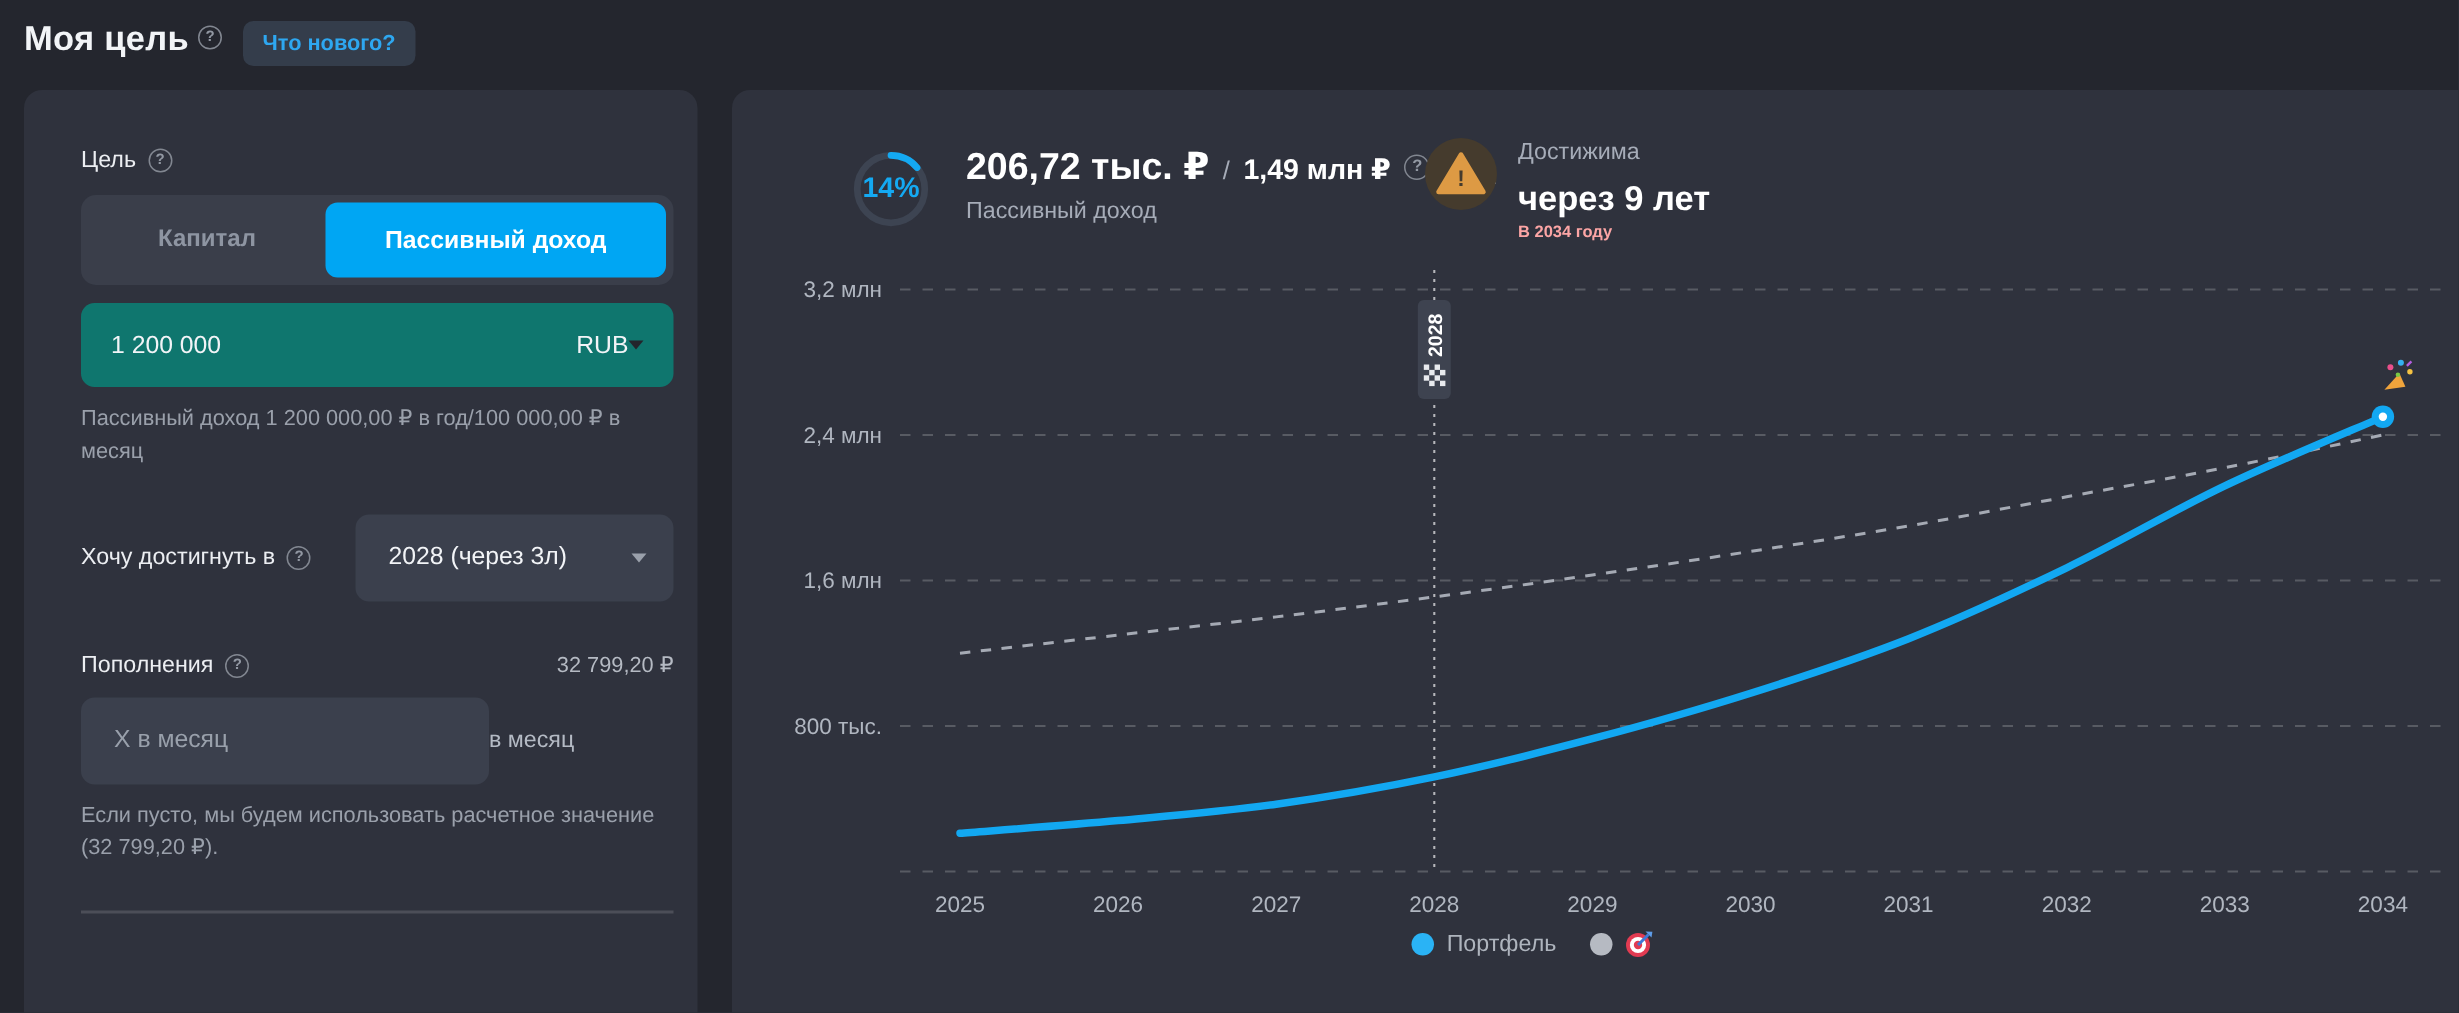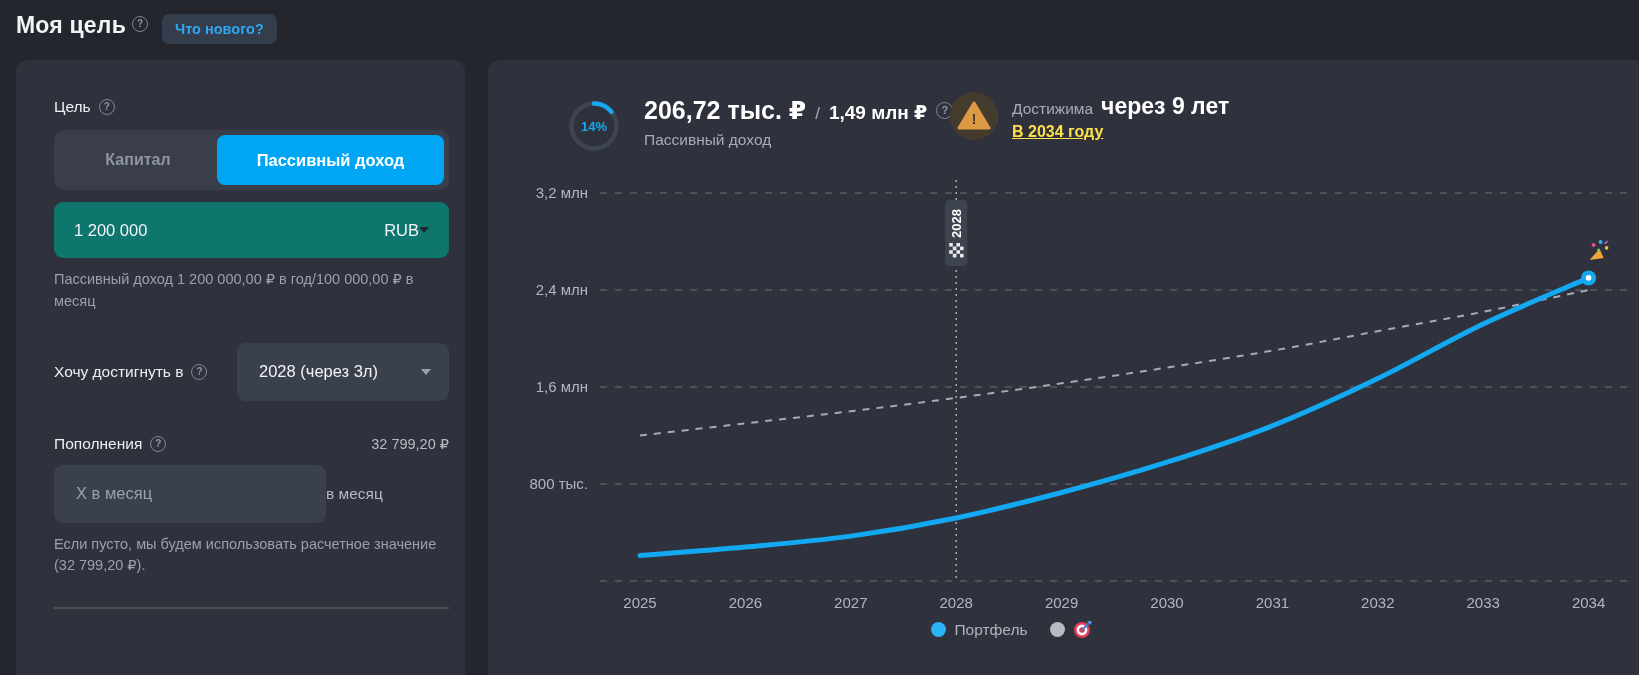--- a/index.html
+++ b/index.html
@@ -77,38 +77,38 @@
   .expand-plus { color:#1ba0f2; font-size:20px; font-weight:bold; line-height:1; }
   .expand-text { color:#2ea7f0; font-size:15.5px; font-weight:bold; }
   
   .chart-panel {
     position:absolute; left:488px; top:60px; width:1172px; height:660px;
     background:#2f323d; border-radius:12px;
   }
   .progress-wrap { position:absolute; left:80px; top:40px; width:52px; height:52px; }
   .progress-wrap .pct {
     position:absolute; inset:0; display:flex; align-items:center; justify-content:center;
-    color:#14a9f2; font-size:13px; font-weight:bold;
+    color:#14a9f2; font-size:19px; font-weight:bold;
   }
   .kpi-block { position:absolute; left:156px; top:36px; }
   .kpi-line1 { display:flex; align-items:baseline; gap:9px; }
   .kpi-current { font-size:25px; font-weight:bold; color:#ffffff; }
   .kpi-sep { font-size:17px; color:#a6acb8; }
   .kpi-target { font-size:19px; font-weight:bold; color:#ffffff; }
   .kpi-q { width:17px; height:17px; font-size:11px; align-self:center; }
   .kpi-per { font-size:15.5px; color:#a6acb8; }
   .kpi-sub { margin-top:6px; font-size:15.5px; color:#a6acb8; }
   .warn-wrap { position:absolute; left:462px; top:32px; width:48px; height:48px; border-radius:50%; background:#453b2d; display:flex; align-items:center; justify-content:center; }
   .reach-block { position:absolute; left:524px; top:33px; }
-  .reach-line1 { display:flex; align-items:baseline; gap:8px; }
+  .reach-line1 { display:flex; align-items:baseline; gap:8px;flex-direction:column; }
   .reach-muted { font-size:15.5px; color:#a6acb8; }
   .reach-strong { font-size:23px; font-weight:bold; color:#ffffff; }
-  .reach-line2 { margin-top:3px; font-size:16px; font-weight:bold; color:#fde047;text-decoration:underline; }
+  .reach-line2 { margin-top:3px; font-size:11px; font-weight:bold; color:#fca5a5; }
   #chart { position:absolute; left:0; top:120px; }
-  .legend { position:absolute; left:0; top:560px; width:1047px; display:flex; align-items:center; justify-content:center; gap:22px; }
+  .legend { position:absolute; left:10px; top:560px; width:1047px; display:flex; align-items:center; justify-content:center; gap:22px; }
   .legend-item { display:flex; align-items:center; gap:8px; cursor:pointer; }
   .legend-dot { width:15px; height:15px; border-radius:50%; }
   .legend-dot.portfolio { background:#2ab3f5; }
   .legend-dot.goal { background:#b6bac2; }
   .legend-label { font-size:15.5px; color:#aeb4bd; }
 </style>
 </head>
 <body>
 
 <div class="page-header">

